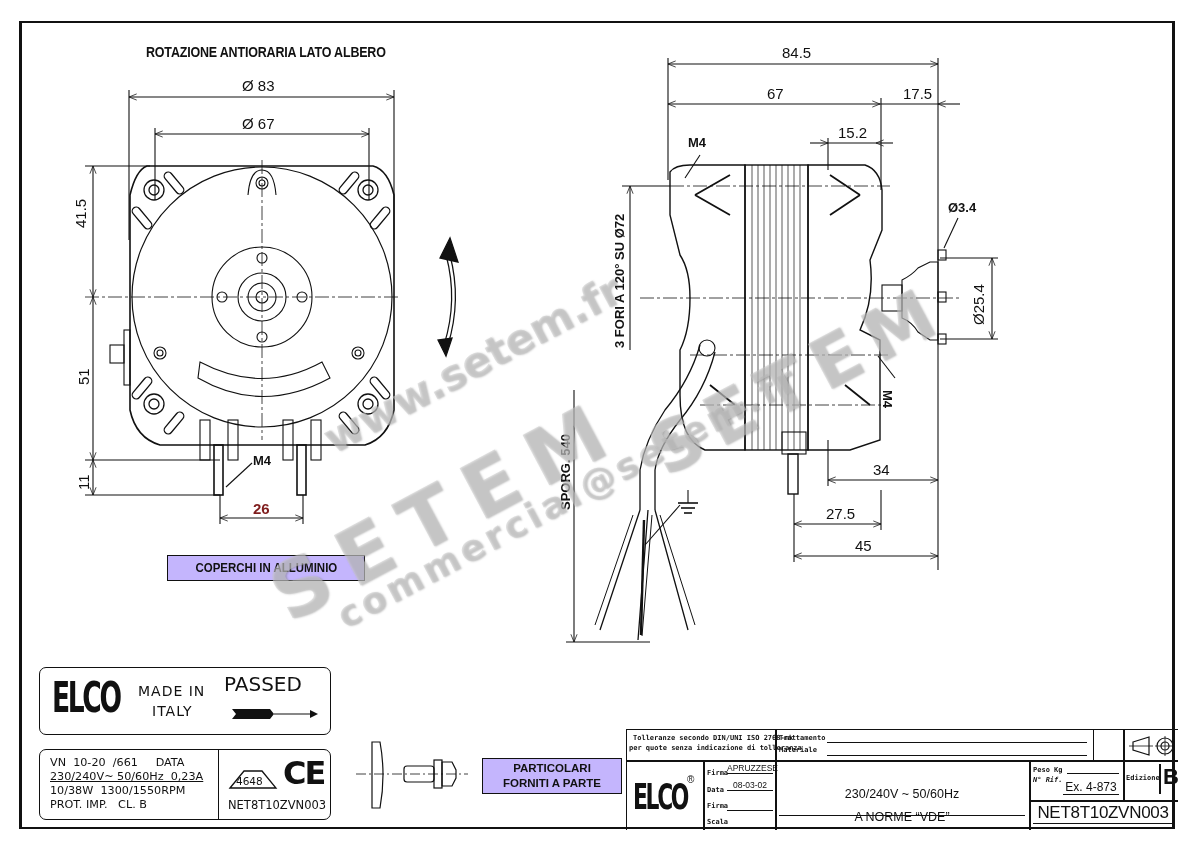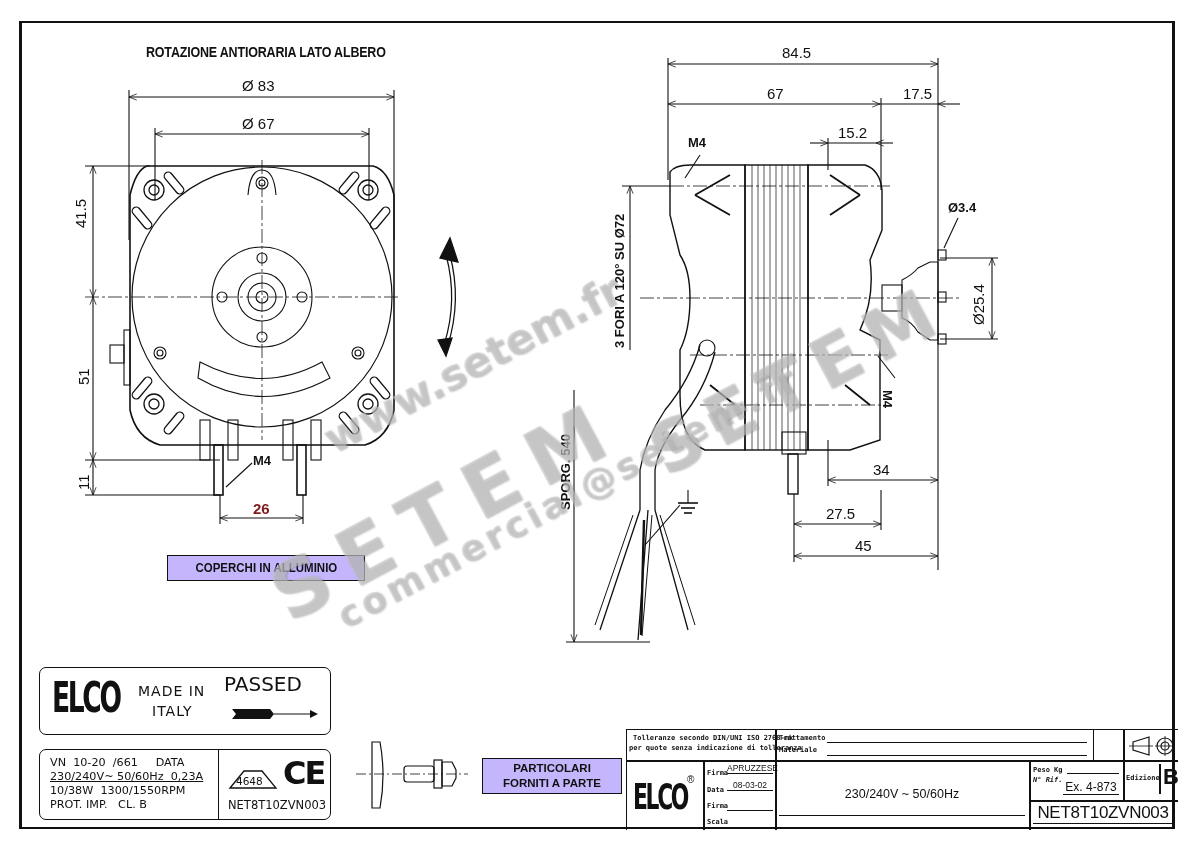--- a/index.html
+++ b/index.html
@@ -310,20 +310,21 @@
 
   <div class="abs tiny" style="left:80px;top:39px;">Firma</div>
   <div class="abs ul" style="left:100px;top:33px;width:46px;font-size:8.5px;text-align:center;white-space:nowrap;">APRUZZESE</div>
   <div class="abs tiny" style="left:80px;top:56px;">Data</div>
   <div class="abs ul" style="left:100px;top:50px;width:46px;font-size:8.5px;text-align:center;">08-03-02</div>
   <div class="abs tiny" style="left:80px;top:72px;">Firma</div>
   <div class="abs ul" style="left:100px;top:80px;width:46px;"></div>
   <div class="abs tiny" style="left:80px;top:88px;">Scala</div>
 
   <div class="abs mid" style="left:152px;top:57px;width:246px;padding-bottom:14px;border-bottom:1px solid #111;">230/240V ~ 50/60Hz</div>
+  <div class="abs mid" style="left:152px;top:80px;width:246px;padding-bottom:3px;border-bottom:1.5px solid #111;">A NORME “VDE”</div>
 
   <div class="abs tiny" style="left:406px;top:36px;">Peso Kg</div>
   <div class="abs ul" style="left:440px;top:43px;width:52px;"></div>
   <div class="abs tiny" style="left:406px;top:46px;font-style:italic;">N° Rif.</div>
   <div class="abs ul" style="left:436px;top:50px;width:56px;font-size:12px;text-align:center;white-space:nowrap;">Ex. 4-873</div>
 
   <div class="abs tiny" style="left:499px;top:44px;">Edizione</div>
   <div class="abs" style="left:532px;top:34px;width:1.5px;height:30px;background:#111;"></div>
   <div class="abs" style="left:536px;top:34px;font-size:22px;font-weight:bold;">B</div>
 

